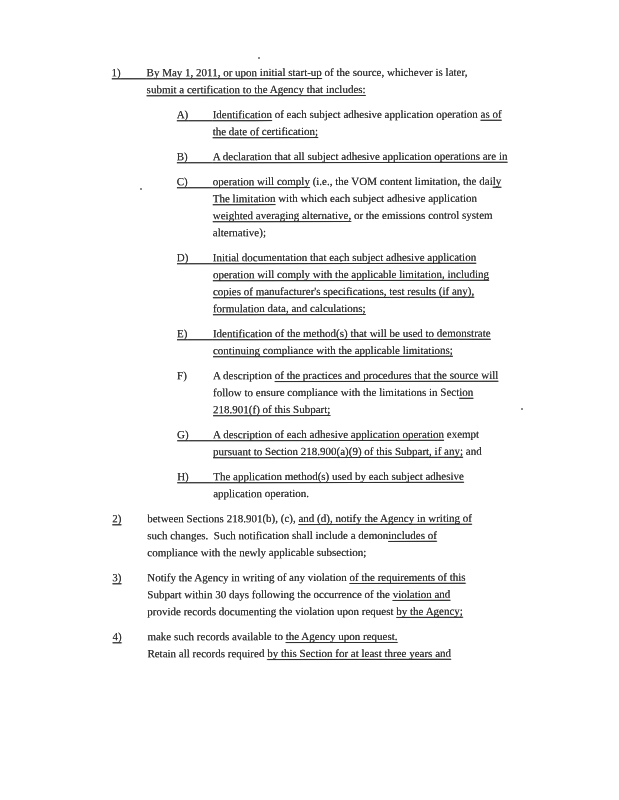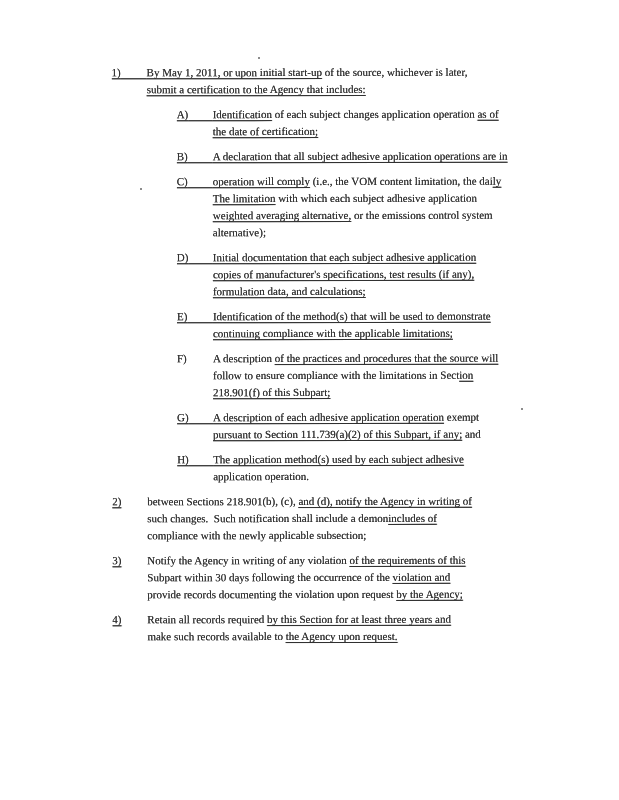--- a/index.html
+++ b/index.html
@@ -63,21 +63,21 @@
       <div class="item lvl1">
         <span class="mk"><span class="u">1)</span><span class="u">&nbsp;&nbsp;&nbsp;&nbsp;&nbsp;&nbsp;&nbsp;&nbsp;&nbsp;&nbsp;</span></span>
         <span class="body">
           <div class="line"><span class="u">By May 1, 2011, or upon initial start-up</span><span class=""> of the source, whichever is later,</span></div>
           <div class="line"><span class="u">submit a certification to the Agency that includes:</span></div>
         </span>
       </div>
       <div class="item lvl2">
         <span class="mk"><span class="u">A)</span><span class="u">&nbsp;&nbsp;&nbsp;&nbsp;&nbsp;&nbsp;&nbsp;&nbsp;&nbsp;&nbsp;</span></span>
         <span class="body">
-          <div class="line"><span class="u">Identification</span><span class=""> of each subject changes application operation </span><span class="u">as of</span></div>
+          <div class="line"><span class="u">Identification</span><span class=""> of each subject adhesive application operation </span><span class="u">as of</span></div>
           <div class="line"><span class="u">the date of certification;</span></div>
         </span>
       </div>
       <div class="item lvl2">
         <span class="mk"><span class="u">B)</span><span class="u">&nbsp;&nbsp;&nbsp;&nbsp;&nbsp;&nbsp;&nbsp;&nbsp;&nbsp;&nbsp;</span></span>
         <span class="body">
           <div class="line"><span class="u">A declaration that all subject adhesive application operations are in</span></div>
         </span>
       </div>
       <div class="item lvl2">
@@ -86,20 +86,21 @@
           <div class="line"><span class="u">operation will comply</span><span class=""> (i.e., the VOM content limitation, the dai</span><span class="u">ly</span></div>
           <div class="line"><span class="u">The limitation</span><span class=""> with which each subject adhesive application</span></div>
           <div class="line"><span class="u">weighted averaging alternative,</span><span class=""> or the emissions control system</span></div>
           <div class="line"><span class="">alternative);</span></div>
         </span>
       </div>
       <div class="item lvl2">
         <span class="mk"><span class="u">D)</span><span class="u">&nbsp;&nbsp;&nbsp;&nbsp;&nbsp;&nbsp;&nbsp;&nbsp;&nbsp;&nbsp;</span></span>
         <span class="body">
           <div class="line"><span class="u">Initial documentation that each subject adhesive application</span></div>
+          <div class="line"><span class="u">operation will comply with the applicable limitation, including</span></div>
           <div class="line"><span class="u">copies of manufacturer's specifications, test results (if any),</span></div>
           <div class="line"><span class="u">formulation data, and calculations;</span></div>
         </span>
       </div>
       <div class="item lvl2">
         <span class="mk"><span class="u">E)</span><span class="u">&nbsp;&nbsp;&nbsp;&nbsp;&nbsp;&nbsp;&nbsp;&nbsp;&nbsp;&nbsp;</span></span>
         <span class="body">
           <div class="line"><span class="u">Identification of the method(s) that will be used to demonstrate</span></div>
           <div class="line"><span class="u">continuing compliance with the applicable limitations;</span></div>
         </span>
@@ -109,21 +110,21 @@
         <span class="body">
           <div class="line"><span class="">A description </span><span class="u">of the practices and procedures that the source will</span></div>
           <div class="line"><span class="">follow to ensure compliance with the limitations in Sect</span><span class="u">ion</span></div>
           <div class="line"><span class="u">218.901(f) of this Subpart;</span></div>
         </span>
       </div>
       <div class="item lvl2">
         <span class="mk"><span class="u">G)</span><span class="u">&nbsp;&nbsp;&nbsp;&nbsp;&nbsp;&nbsp;&nbsp;&nbsp;&nbsp;&nbsp;</span></span>
         <span class="body">
           <div class="line"><span class="u">A description of each adhesive application operation</span><span class=""> exempt</span></div>
-          <div class="line"><span class="u">pursuant to Section 111.739(a)(2) of this Subpart, if any;</span><span class=""> and</span></div>
+          <div class="line"><span class="u">pursuant to Section 218.900(a)(9) of this Subpart, if any;</span><span class=""> and</span></div>
         </span>
       </div>
       <div class="item lvl2">
         <span class="mk"><span class="u">H)</span><span class="u">&nbsp;&nbsp;&nbsp;&nbsp;&nbsp;&nbsp;&nbsp;&nbsp;&nbsp;&nbsp;</span></span>
         <span class="body">
           <div class="line"><span class="u">The application method(s) used by each subject adhesive</span></div>
           <div class="line"><span class="">application operation.</span></div>
         </span>
       </div>
       <div class="item lvl1">
@@ -138,22 +139,22 @@
         <span class="mk"><span class="u">3)</span></span>
         <span class="body">
           <div class="line"><span class="">Notify the Agency in writing of any violation </span><span class="u">of the requirements of this</span></div>
           <div class="line"><span class="">Subpart within 30 days following the occurrence of the </span><span class="u">violation and</span></div>
           <div class="line"><span class="">provide records documenting the violation upon request </span><span class="u">by the Agency;</span></div>
         </span>
       </div>
       <div class="item lvl1">
         <span class="mk"><span class="u">4)</span></span>
         <span class="body">
+          <div class="line"><span class="">make such records available to </span><span class="u">the Agency upon request.</span></div>
           <div class="line"><span class="">Retain all records required </span><span class="u">by this Section for at least three years and</span></div>
-          <div class="line"><span class="">make such records available to </span><span class="u">the Agency upon request.</span></div>
         </span>
       </div>
     </div>
 <div class="speck" style="left: 258px; top: 57px;"></div>
     <div class="speck" style="left: 140px; top: 188px;"></div>
     <div class="speck" style="left: 340px; top: 260px;"></div>
     <div class="speck" style="left: 521px; top: 408px;"></div>
   </div>
 
 </body></html>

